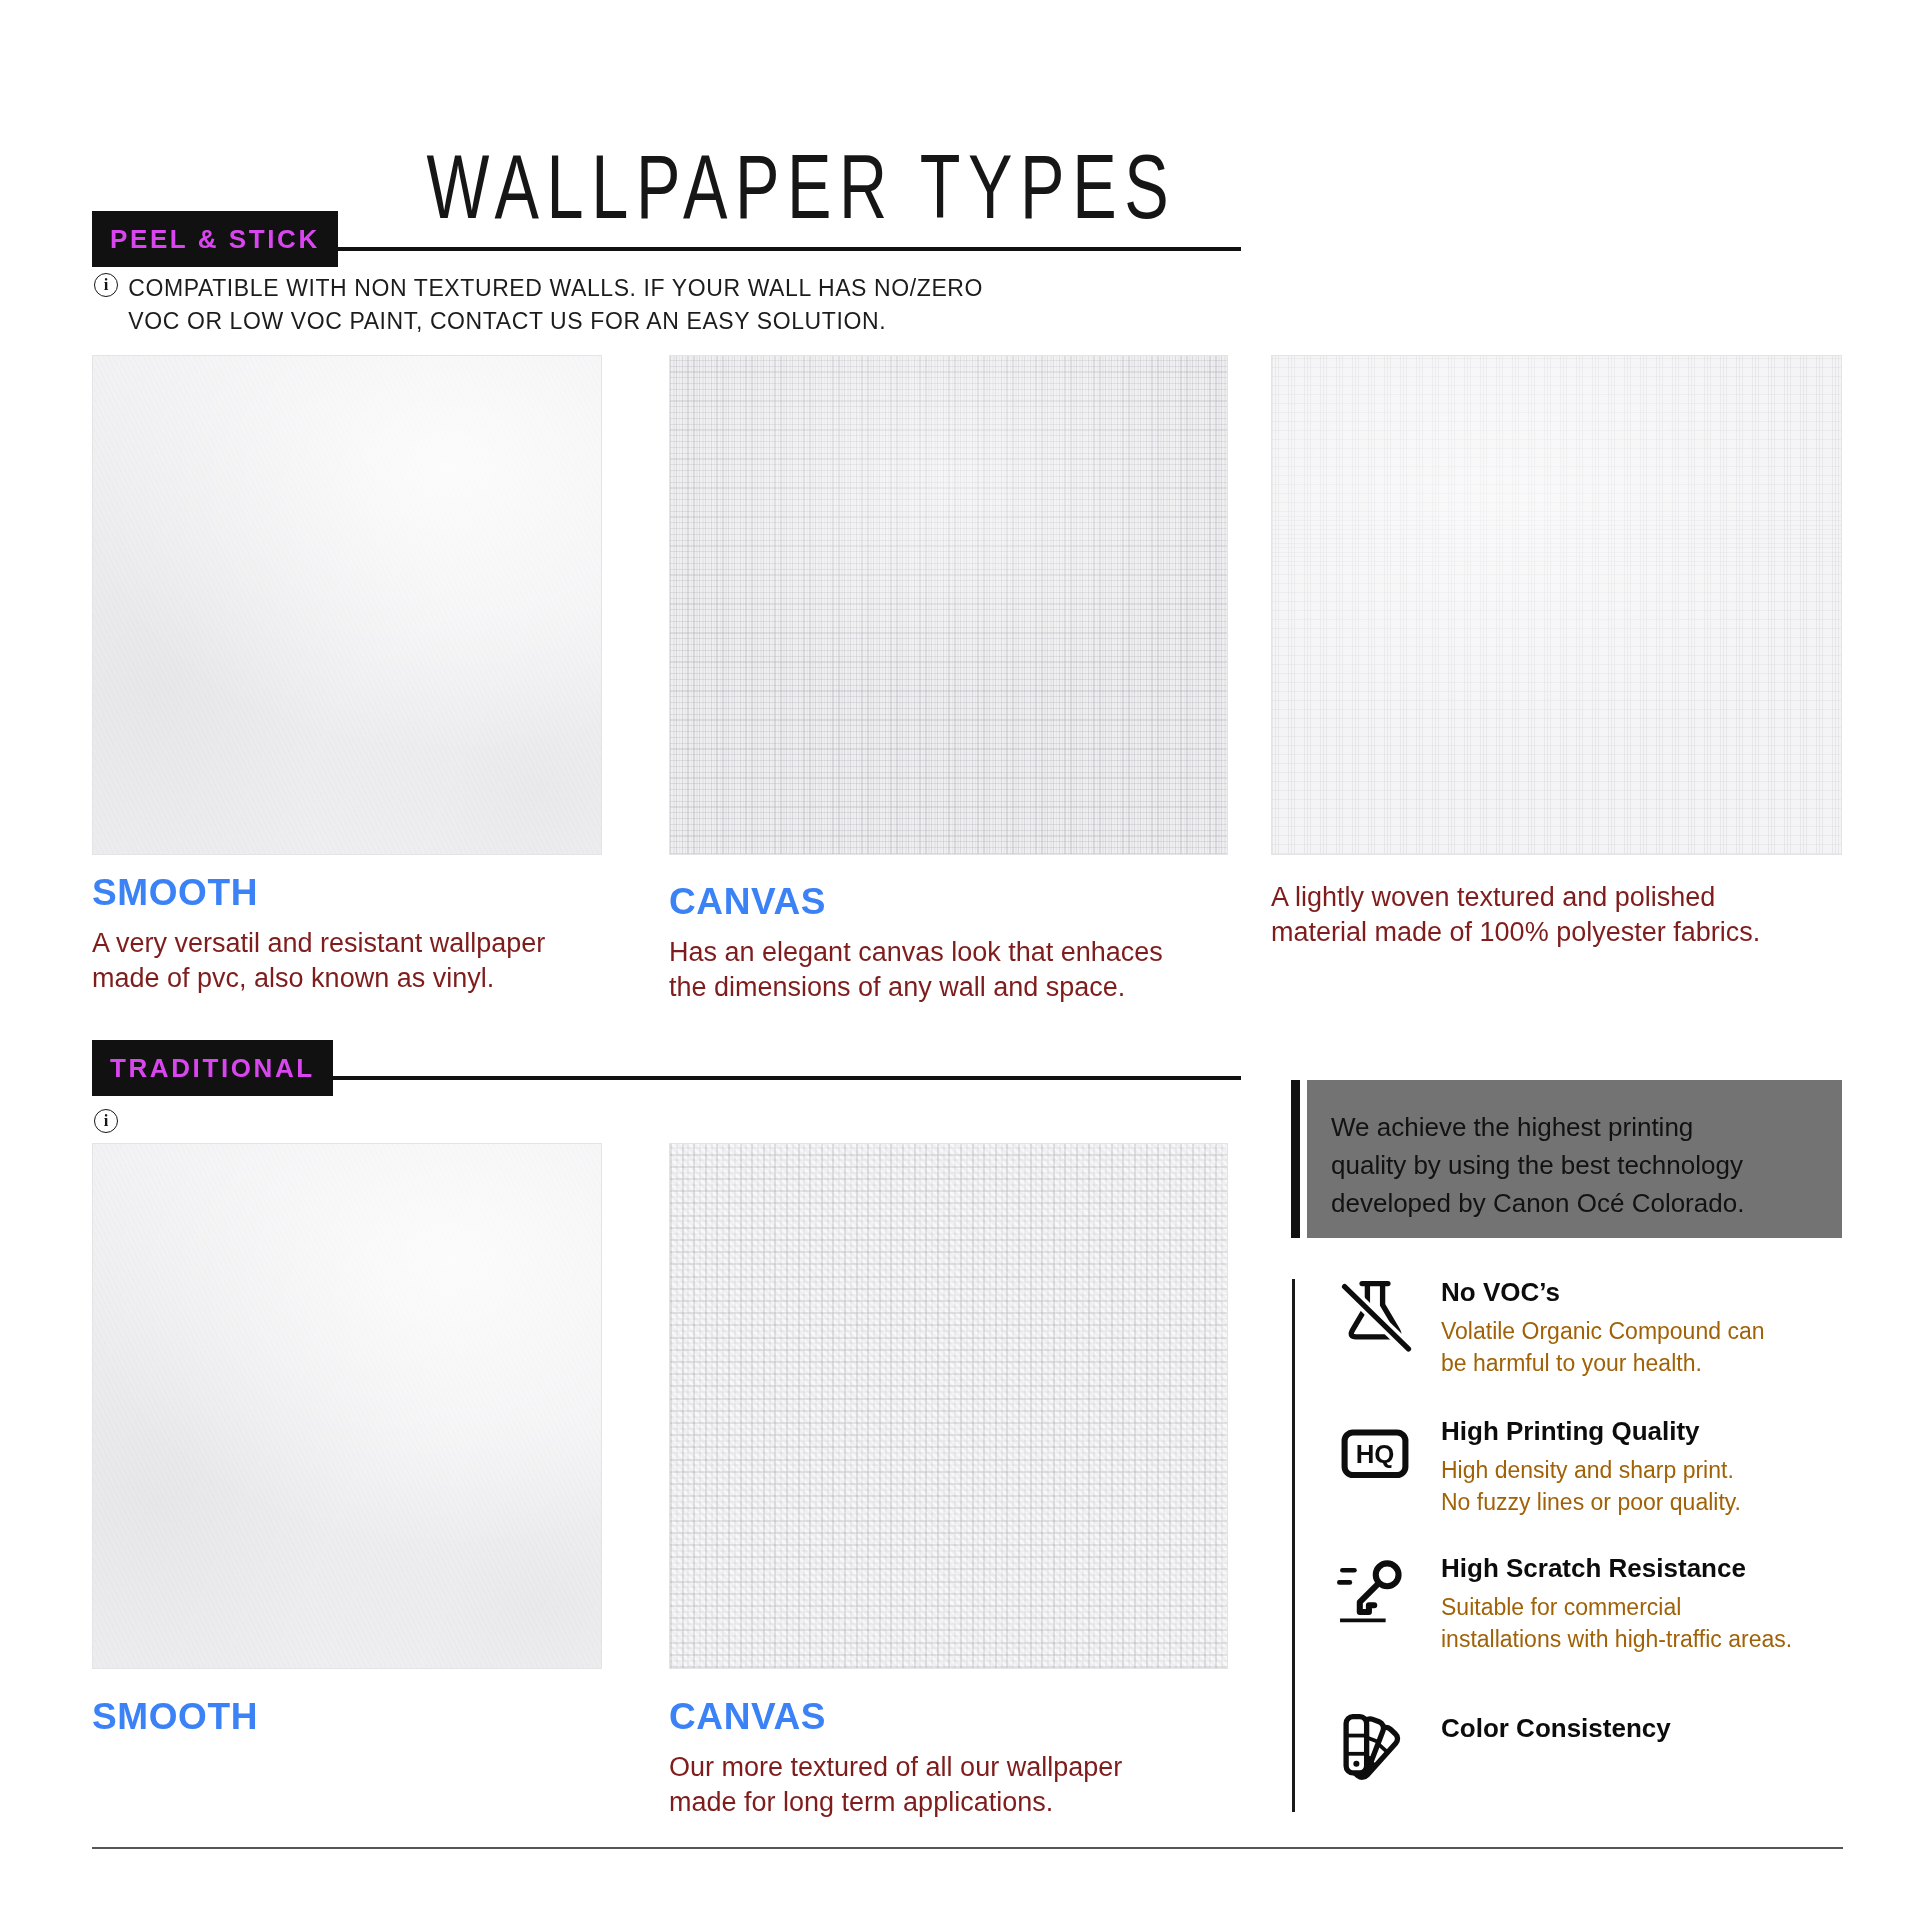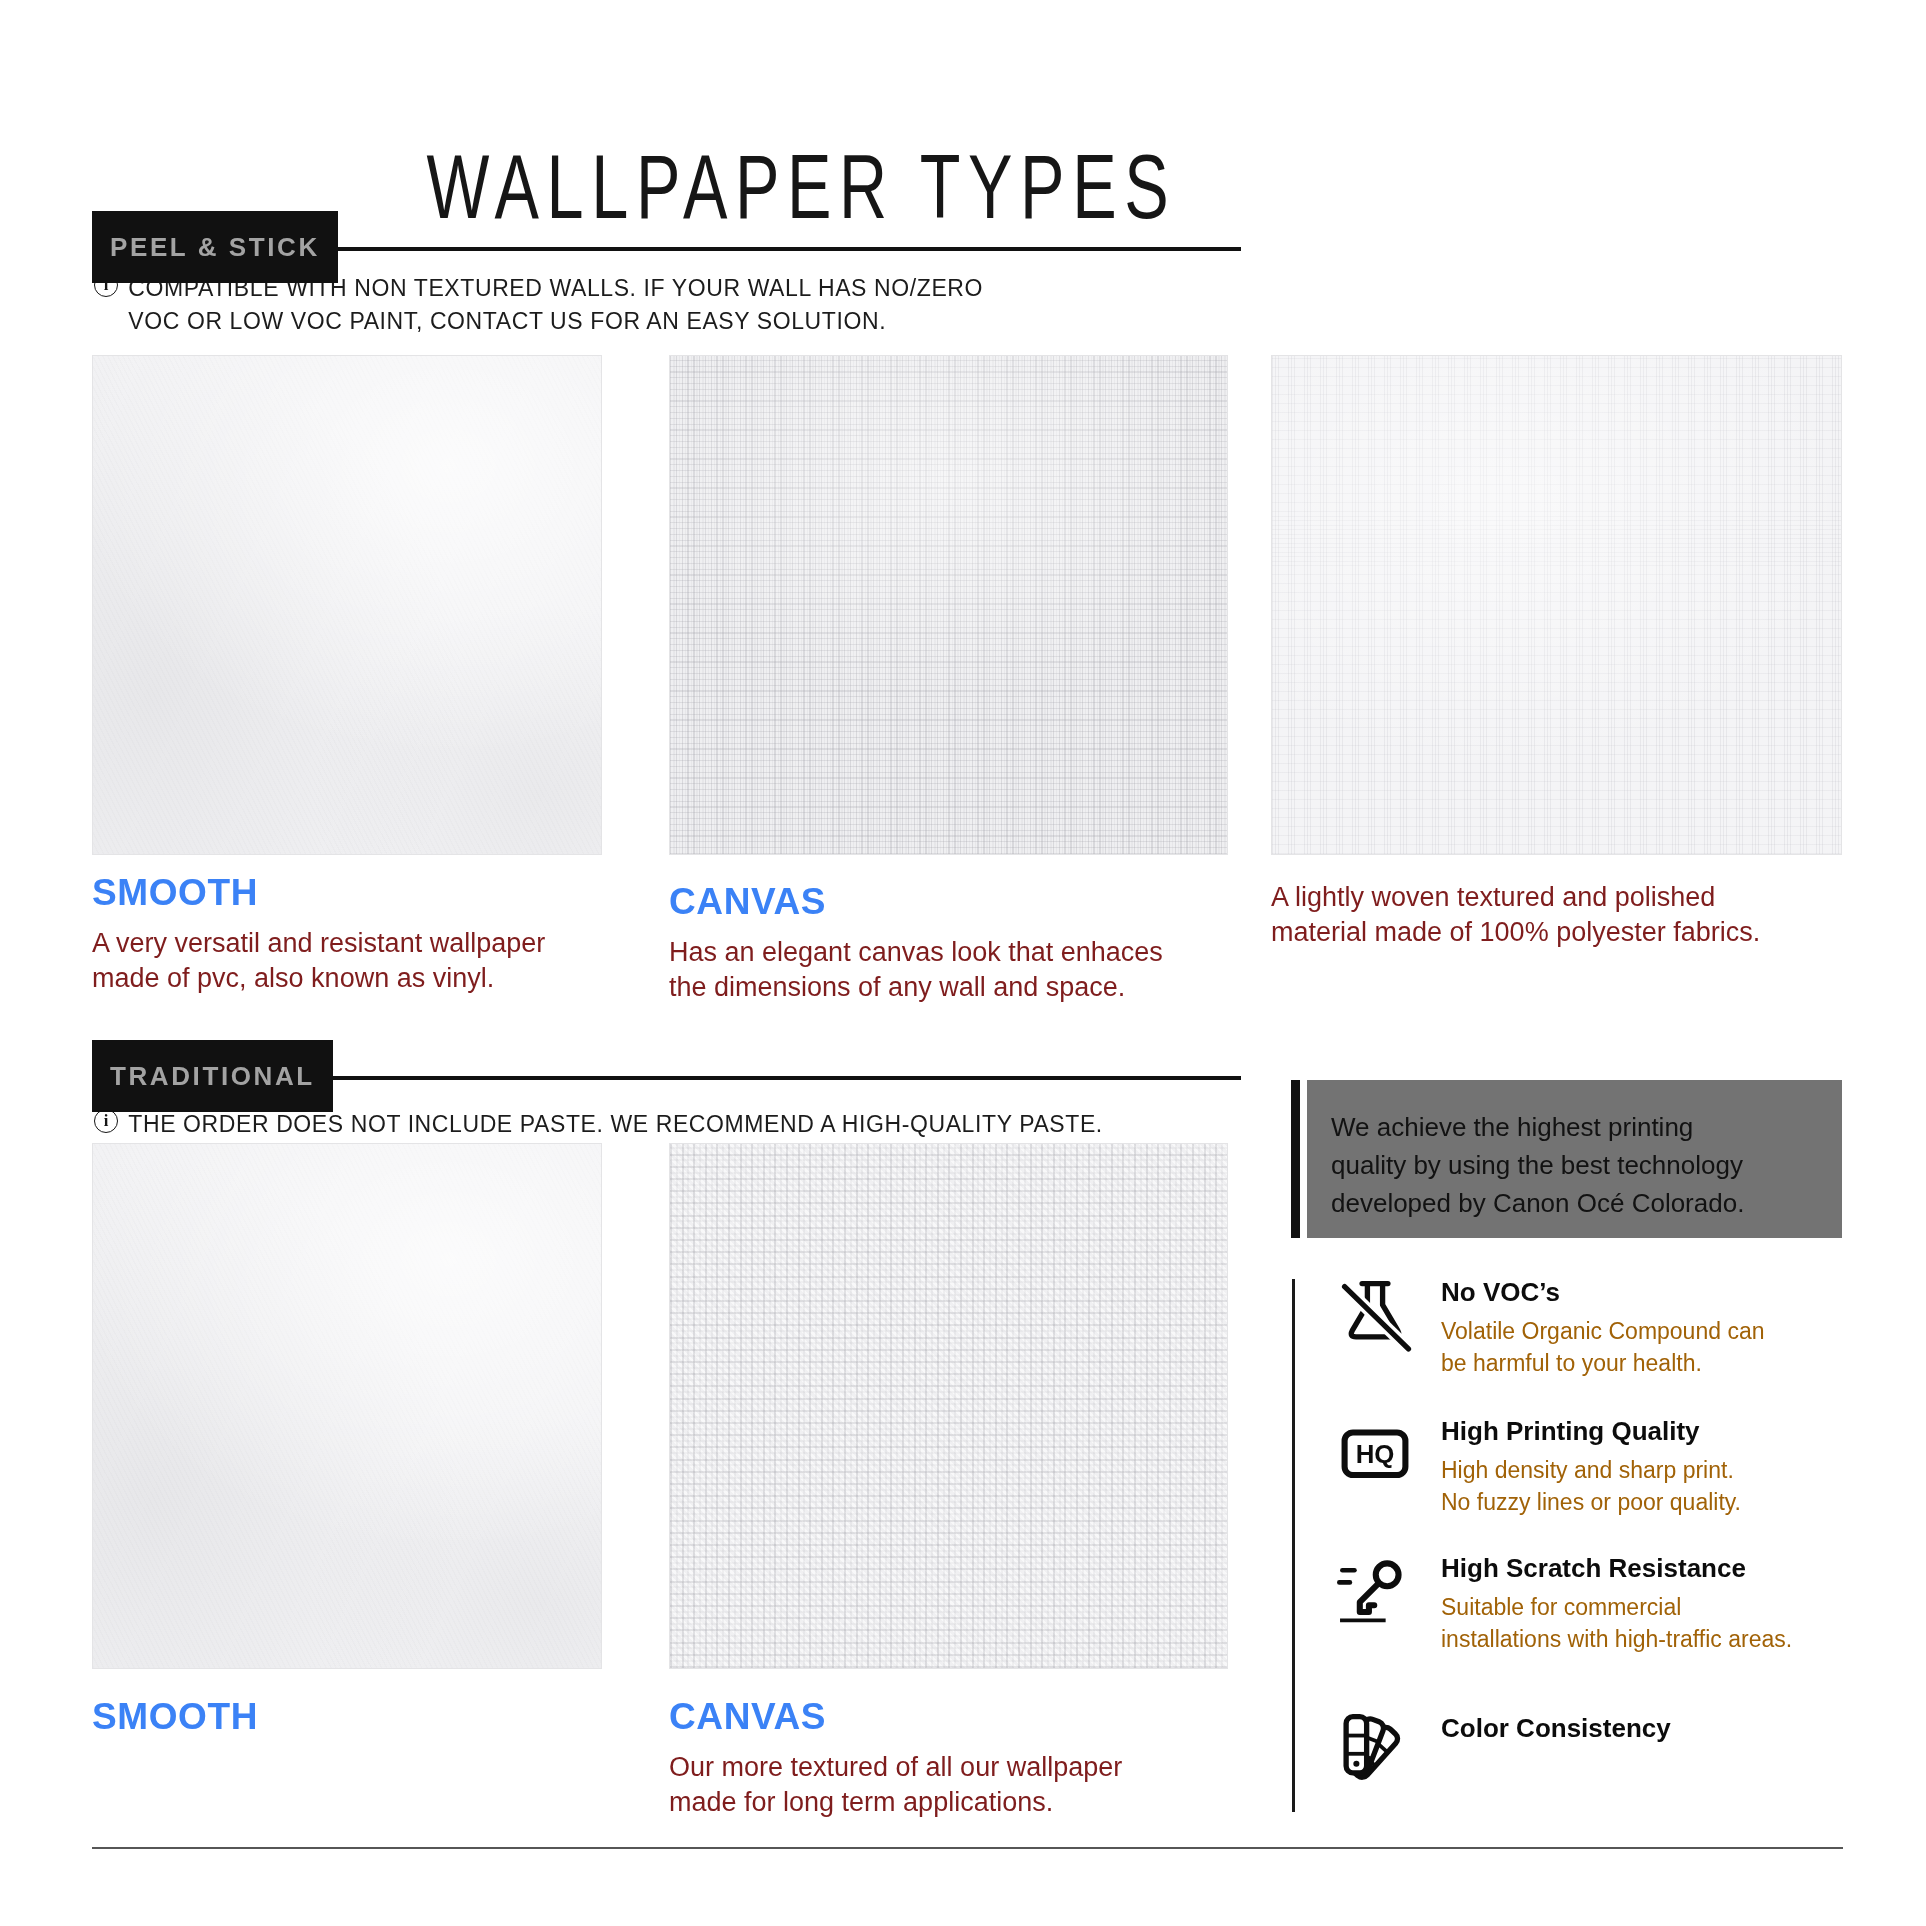--- a/index.html
+++ b/index.html
@@ -14,22 +14,22 @@
     position:absolute;top:76px;left:0;width:1603px;text-align:center;
     font-size:90px;font-weight:400;letter-spacing:10.3px;color:#161616;
     transform:scaleX(0.74);transform-origin:801px 0;
   }
 
   
   .section-rule{position:absolute;left:92px;width:1149px;height:3.9px;background:#111;}
   .rule-1{top:247px;}
   .rule-2{top:1076px;}
   .section-label{
-    position:absolute;left:92px;height:40px;line-height:40px;padding:16px 18px;
-    background:#111;color:#a3a3a3;font-size:26px;font-weight:700;letter-spacing:2.6px;z-index:2;
+    position:absolute;left:92px;height:40px;line-height:40px;padding:8px 18px;
+    background:#111;color:#d946ef;font-size:26px;font-weight:700;letter-spacing:2.6px;z-index:2;
   }
   .label-1{top:211px;}
   .label-2{top:1040px;}
 
   
   .note{position:absolute;display:flex;align-items:flex-start;gap:10.3px;}
   .note-1{left:94px;top:272px;width:963px;}
   .note-2{left:94px;top:1108px;width:1156px;}
   .info-icon{
     flex:0 0 auto;width:22px;height:22px;margin-top:1.3px;border:1.9px solid #161616;border-radius:50%;
@@ -142,21 +142,20 @@
   <div class="caption c3">
     <div class="caption-desc pre">A lightly woven textured and polished
 material made of 100% polyester fabrics.</div>
   </div>
 
   <div class="section-rule rule-2"></div>
   <div class="section-label label-2">TRADITIONAL</div>
 
   <div class="note note-2">
     <span class="info-icon">i</span>
-    <span class="note-text">THE ORDER DOES NOT INCLUDE PASTE. WE RECOMMEND A HIGH-QUALITY PASTE.</span>
   </div>
 
   <div class="swatch s4 texture-smooth"></div>
   <div class="swatch s5 texture-canvas-coarse"></div>
 
   <div class="caption c4">
     <div class="caption-title">SMOOTH</div>
   </div>
   <div class="caption c5">
     <div class="caption-title">CANVAS</div>

